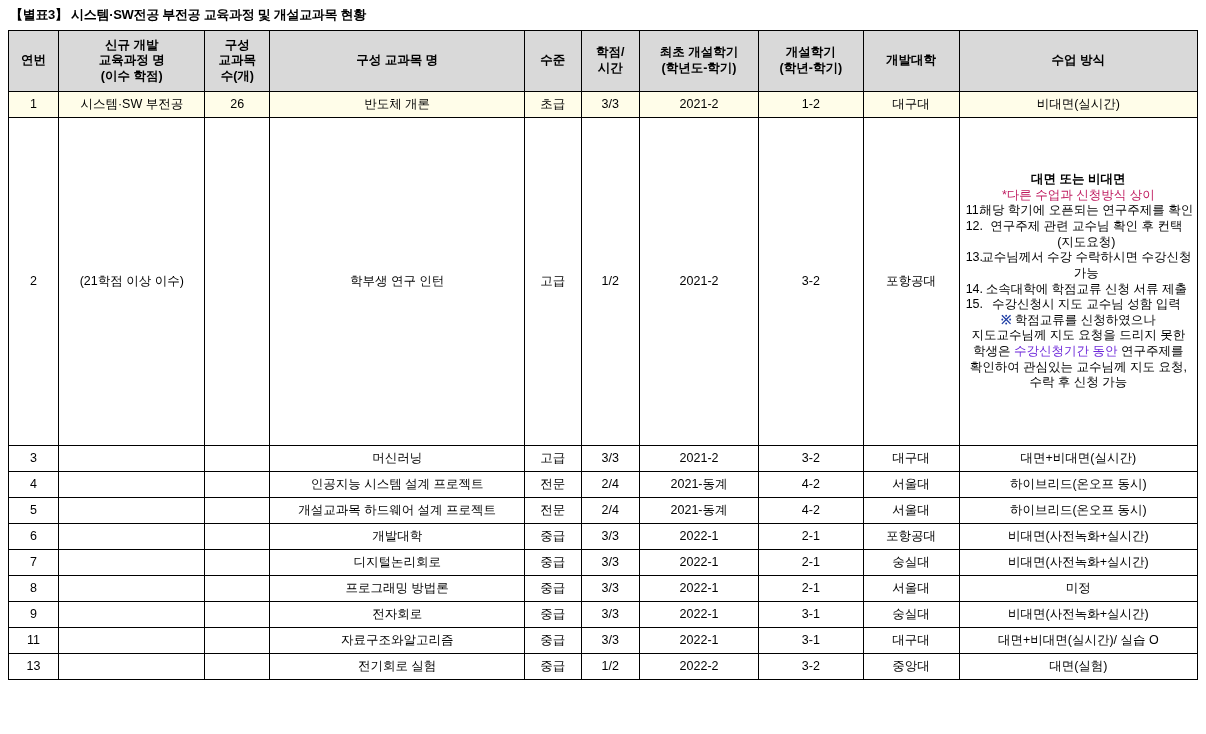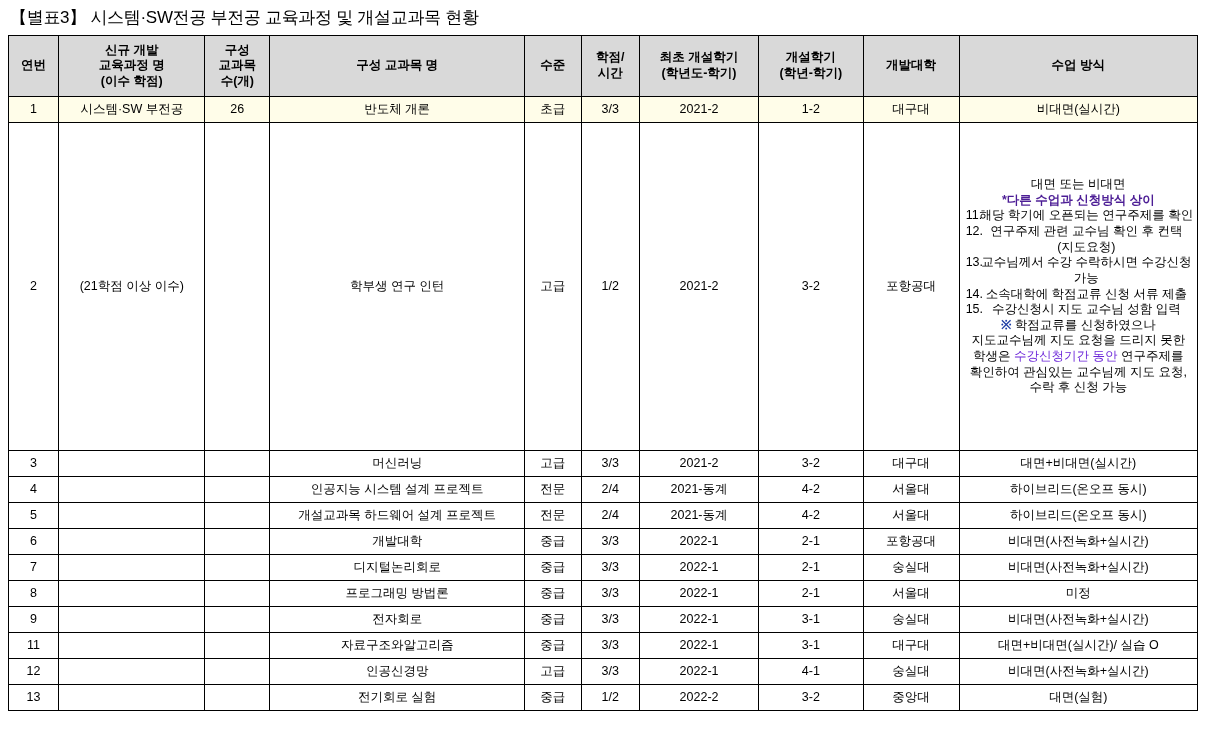--- a/index.html
+++ b/index.html
@@ -15,22 +15,22 @@
     overflow: hidden;
   }
   .page {
     position: relative;
     width: 1206px;
     height: 734px;
     box-sizing: border-box;
     padding: 4px 8px 0 8px;
   }
   .doc-title {
-    font-size: 17px;
-    font-weight: normal;
+    font-size: 13px;
+    font-weight: bold;
     letter-spacing: -0.3px;
     margin: 2px 0 6px 2px;
     white-space: nowrap;
   }
   table.grid {
     border-collapse: collapse;
     table-layout: fixed;
     width: 1190px;
     border: 1.5px solid #000;
   }
@@ -56,26 +56,26 @@
   td.rowno { font-size: 12.5px; }
   .cell-left {
     text-align: left;
     vertical-align: top;
     padding: 2px 4px 3px 4px;
     line-height: 1.28;
     font-size: 12.5px;
   }
   .notes-head {
     text-align: center;
+    font-weight: bold;
+    display: block;
+  }
+  .notes-warn {
+    color: #be185d;
     font-weight: normal;
-    display: block;
-  }
-  .notes-warn {
-    color: #4c1d95;
-    font-weight: bold;
     display: block;
   }
   .note-item {
     display: block;
     text-indent: 0;
     padding-left: 16px;
     position: relative;
   }
   .note-item .num {
     position: absolute;
@@ -308,32 +308,20 @@
         <td></td>
         <td>자료구조와알고리즘</td>
         <td>중급</td>
         <td>3/3</td>
         <td>2022-1</td>
         <td>3-1</td>
         <td>대구대</td>
         <td>대면+비대면(실시간)/ 실습 O</td>
       </tr>
 
-      <tr class="data-row">
-        <td class="rowno">12</td>
-        <td></td>
-        <td></td>
-        <td>인공신경망</td>
-        <td>고급</td>
-        <td>3/3</td>
-        <td>2022-1</td>
-        <td>4-1</td>
-        <td>숭실대</td>
-        <td>비대면(사전녹화+실시간)</td>
-      </tr>
 
       <tr class="data-row">
         <td class="rowno">13</td>
         <td></td>
         <td></td>
         <td>전기회로 실험</td>
         <td>중급</td>
         <td>1/2</td>
         <td>2022-2</td>
         <td>3-2</td>

